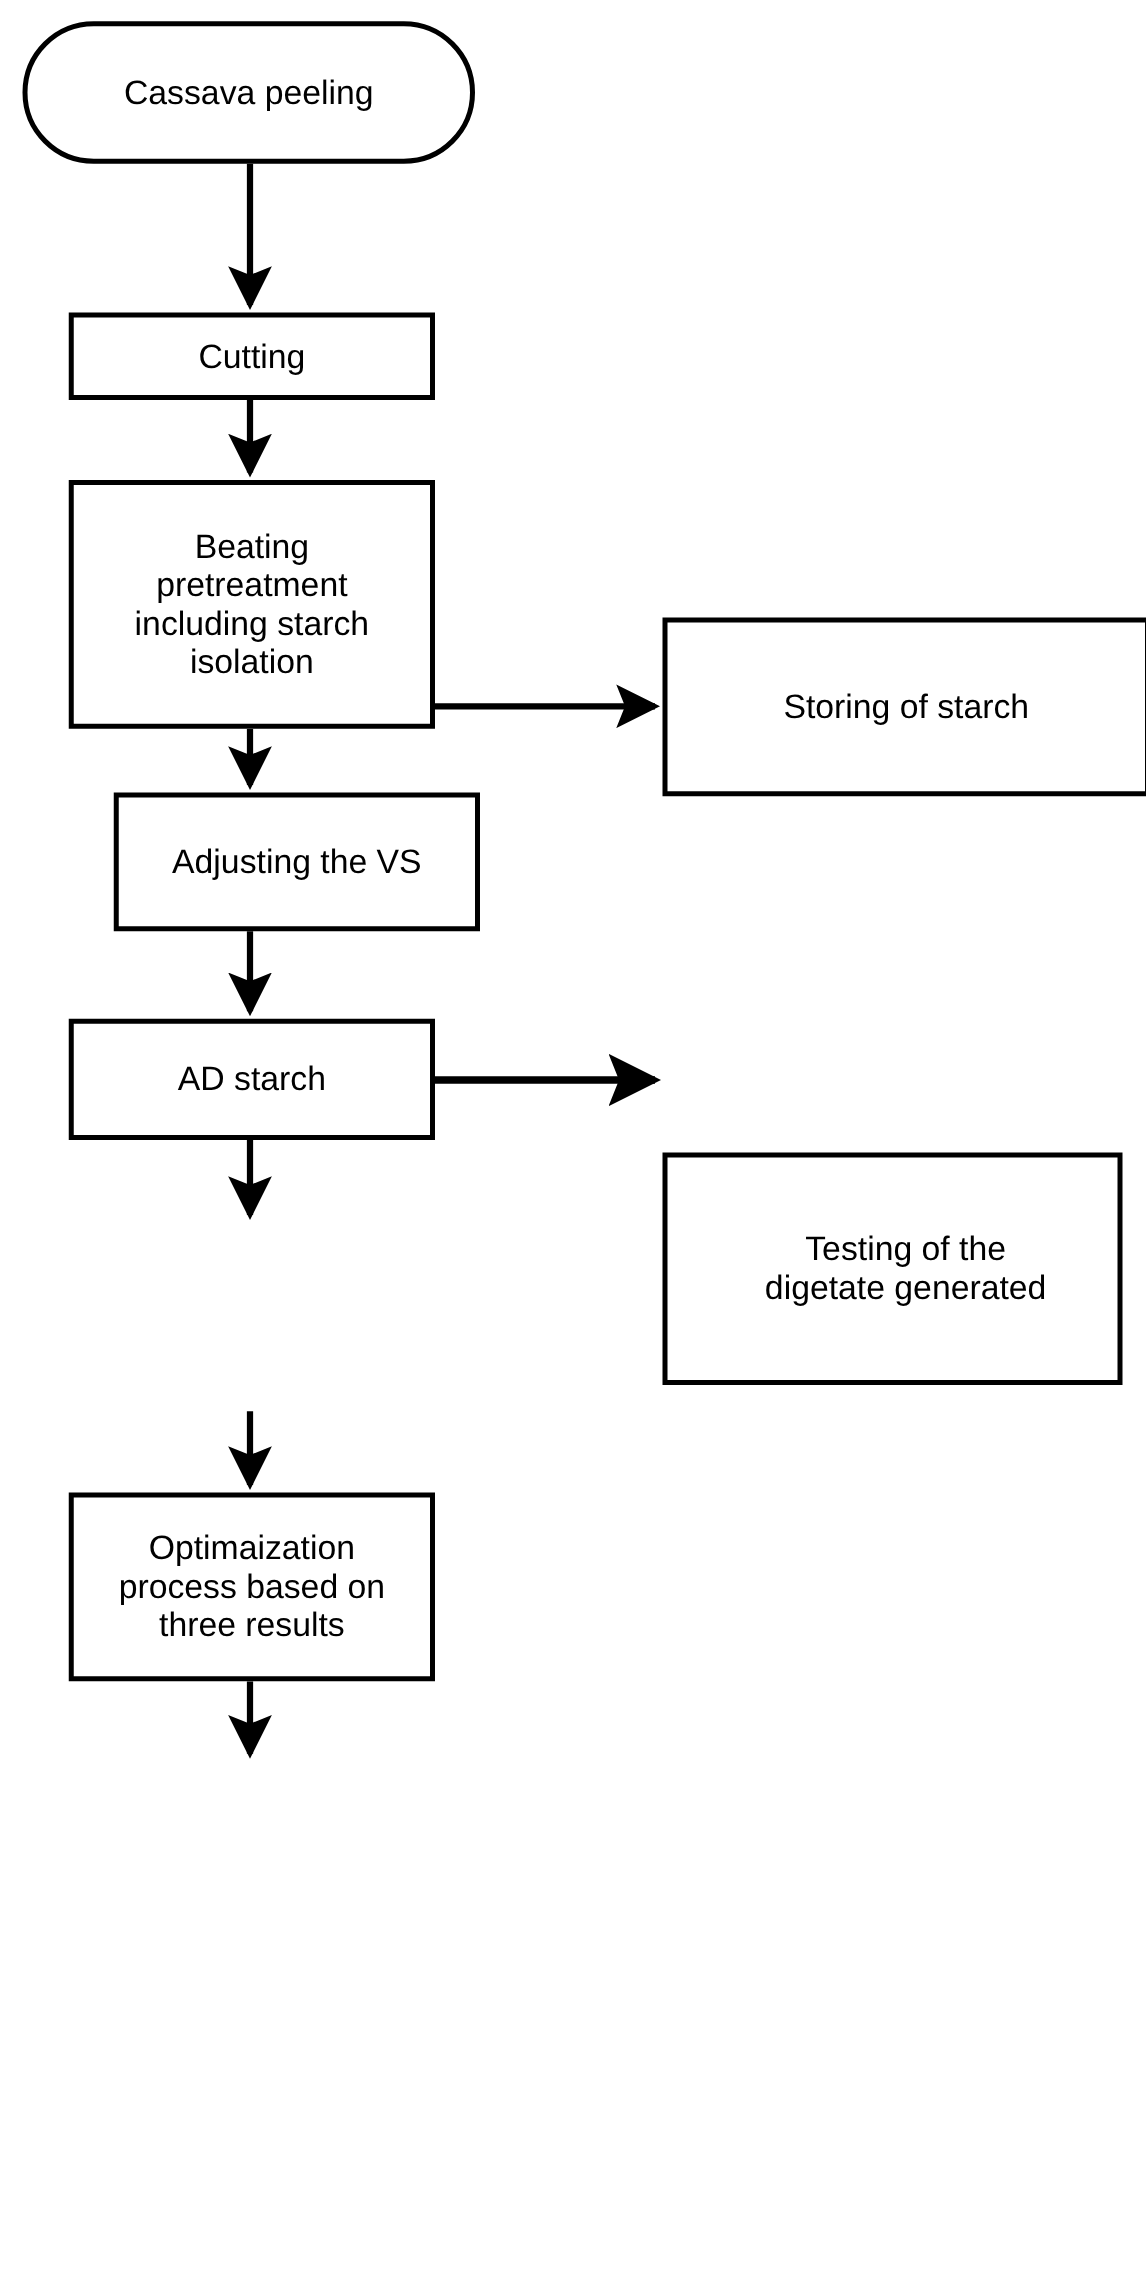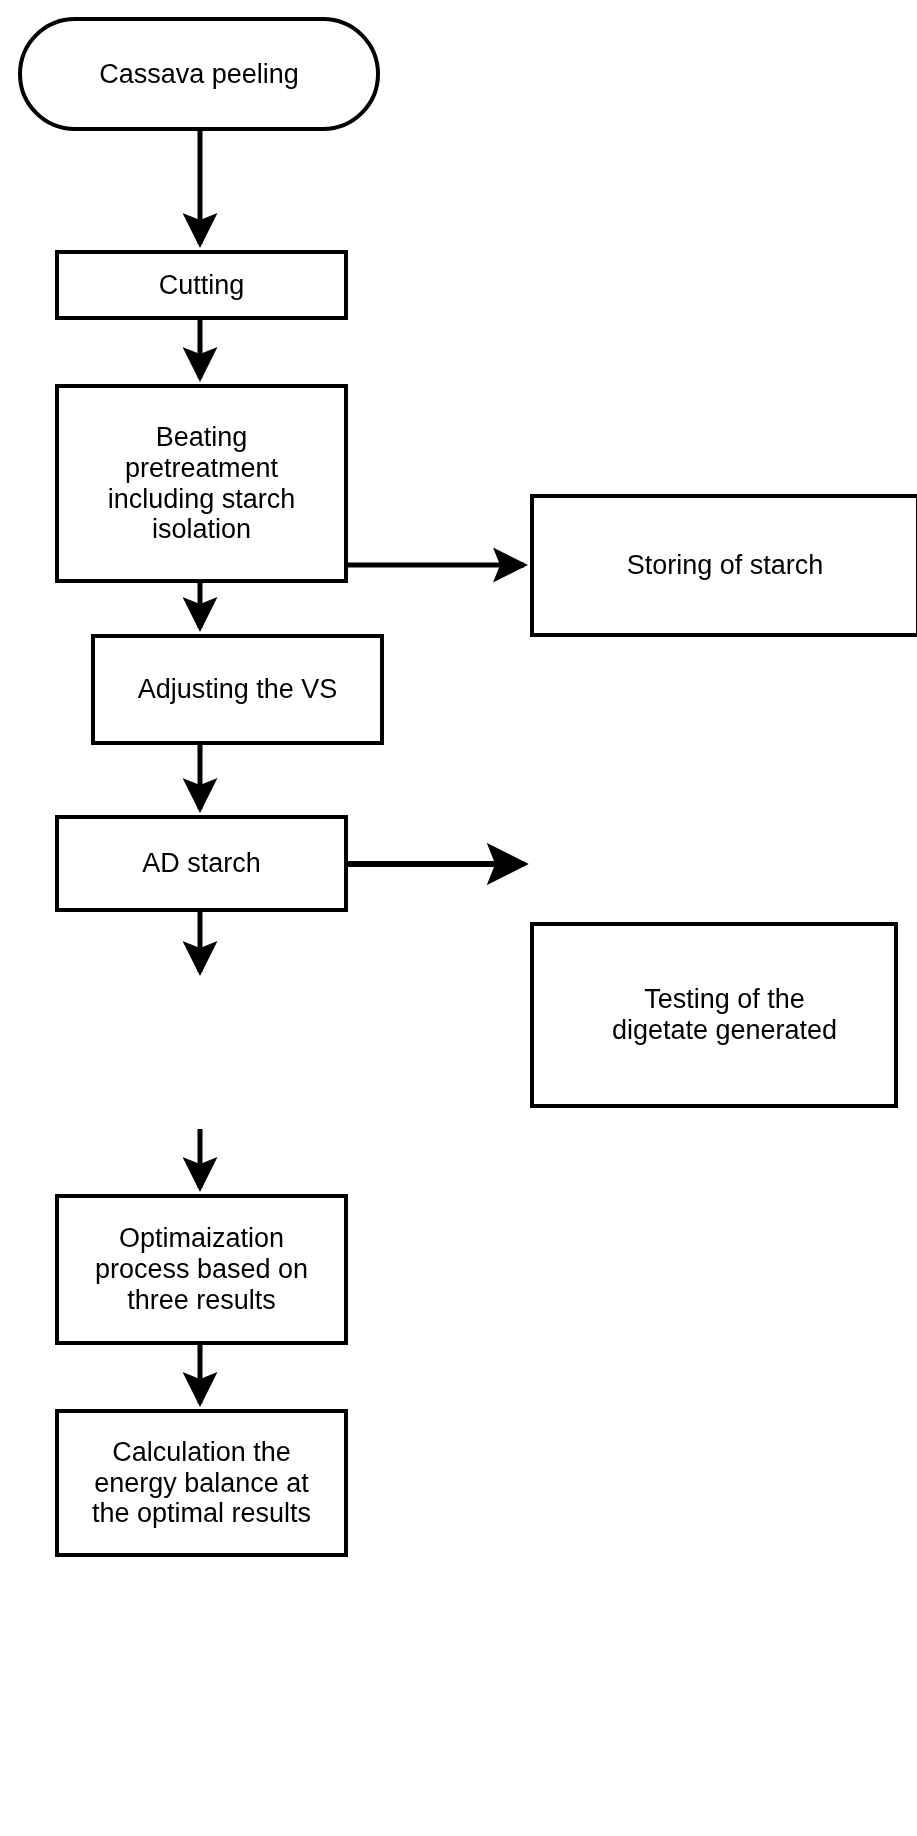--- a/index.html
+++ b/index.html
@@ -109,19 +109,14 @@
 digetate generated</span>
   </div>
 
 
   <div class="node" style="left: 55px; top: 1194px; width: 293px; height: 151px;">
     <span class="node-label">Optimaization
 process based on
 three results</span>
   </div>
 
-  <div class="node" style="left: 55px; top: 1409px; width: 293px; height: 148px;">
-    <span class="node-label">Calculation the
-energy balance at
-the optimal results</span>
-  </div>
 
 </div>
 
 </body></html>

